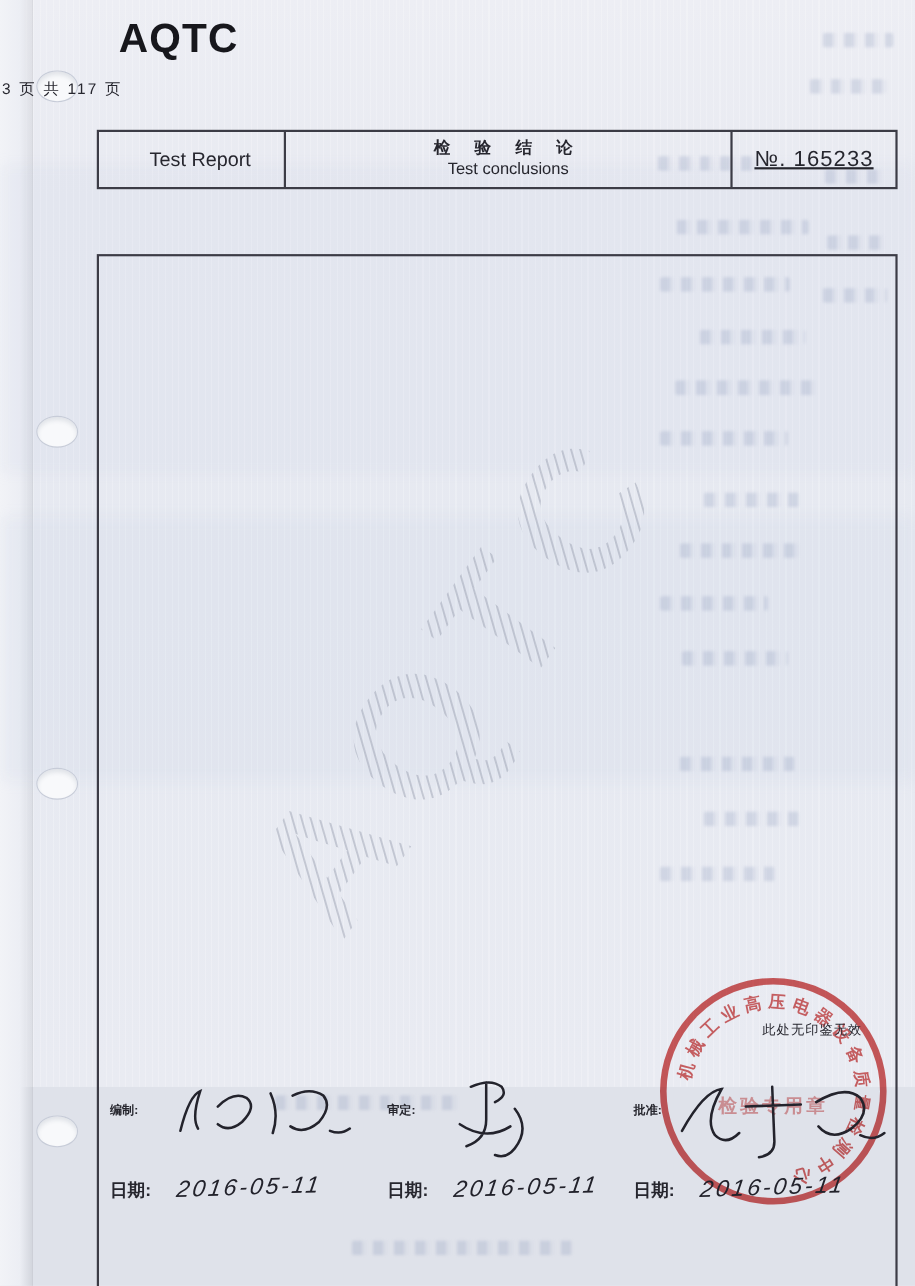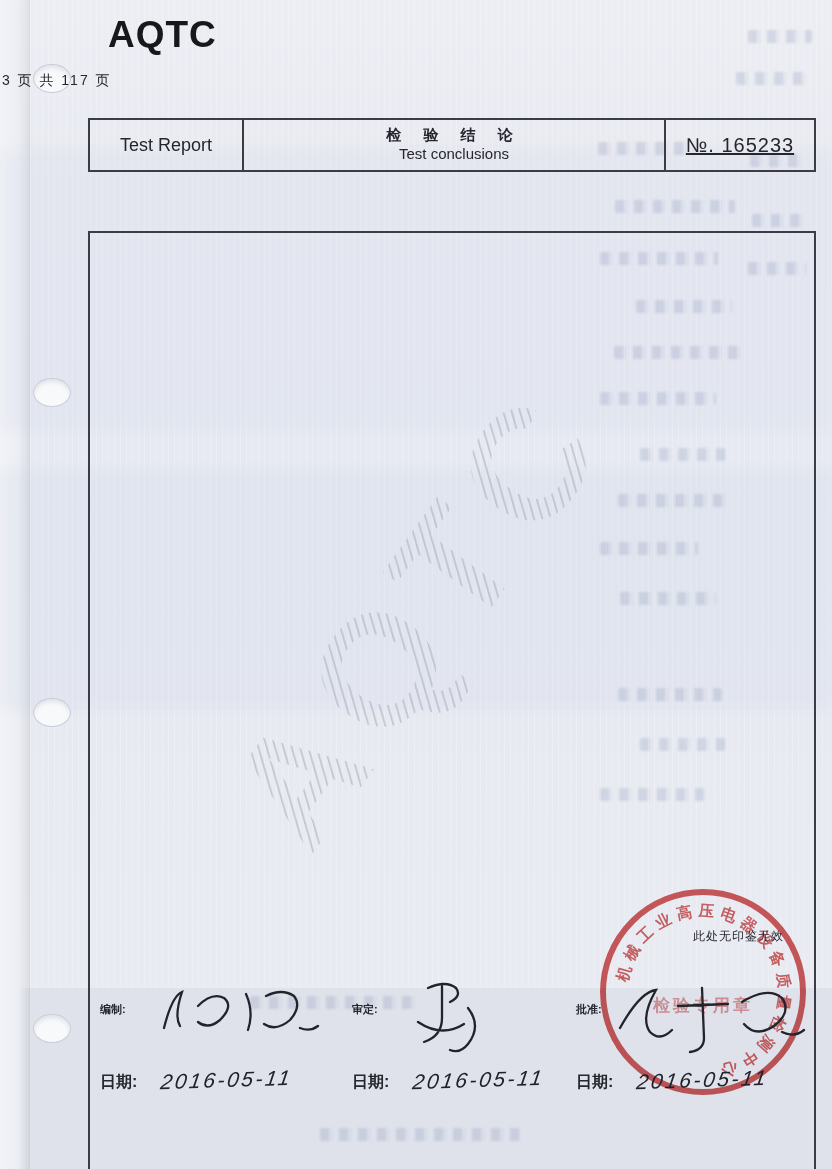--- a/index.html
+++ b/index.html
@@ -23,21 +23,21 @@
   
   .ghost{position:absolute;height:13px;border-radius:2px;pointer-events:none;
         background:repeating-linear-gradient(90deg, rgba(122,138,178,.22) 0 9px, rgba(122,138,178,.06) 9px 13px, rgba(122,138,178,0) 13px 19px);
         filter:blur(1.3px);}
   
   .logo{position:absolute;left:108px;top:14px;font-size:37px;font-weight:800;
         letter-spacing:1px;color:#17171c;}
   .pageinfo{position:absolute;right:20px;top:30px;font-size:14px;letter-spacing:2px;}
   .hdr{position:absolute;left:88px;top:58px;width:728px;height:54px;
         border:2px solid #3c3c46;box-sizing:border-box;display:flex;}
-  .hdr .c1{width:152px;border-right:2px solid #3c3c46;display:flex;align-items:center;justify-content:center;font-size:18px;}
+  .hdr .c1{width:152px;border-right:2px solid #3c3c46;display:flex;align-items:center;justify-content:center;font-size:18px;margin-left:16px;}
   .hdr .c2{flex:1;border-right:2px solid #3c3c46;display:flex;flex-direction:column;align-items:center;justify-content:center;line-height:1.25;}
   .hdr .c2 .cn{font-size:15px;font-weight:700;letter-spacing:9px;}
   .hdr .c2 .en{font-size:15px;}
   .hdr .c3{width:148px;display:flex;align-items:center;justify-content:center;font-size:20px;letter-spacing:1px;text-decoration:underline;}
   
   .box{position:absolute;left:88px;top:117px;width:728px;height:1000px;
         border:2px solid #3c3c46;box-sizing:border-box;}
   .sealnote{position:absolute;left:662px;top:904px;width:153px;height:64px;
         display:flex;align-items:center;justify-content:center;font-size:12px;letter-spacing:1px;z-index:5;}
   .siglabel{position:absolute;font-size:11px;font-weight:700;z-index:5;}

